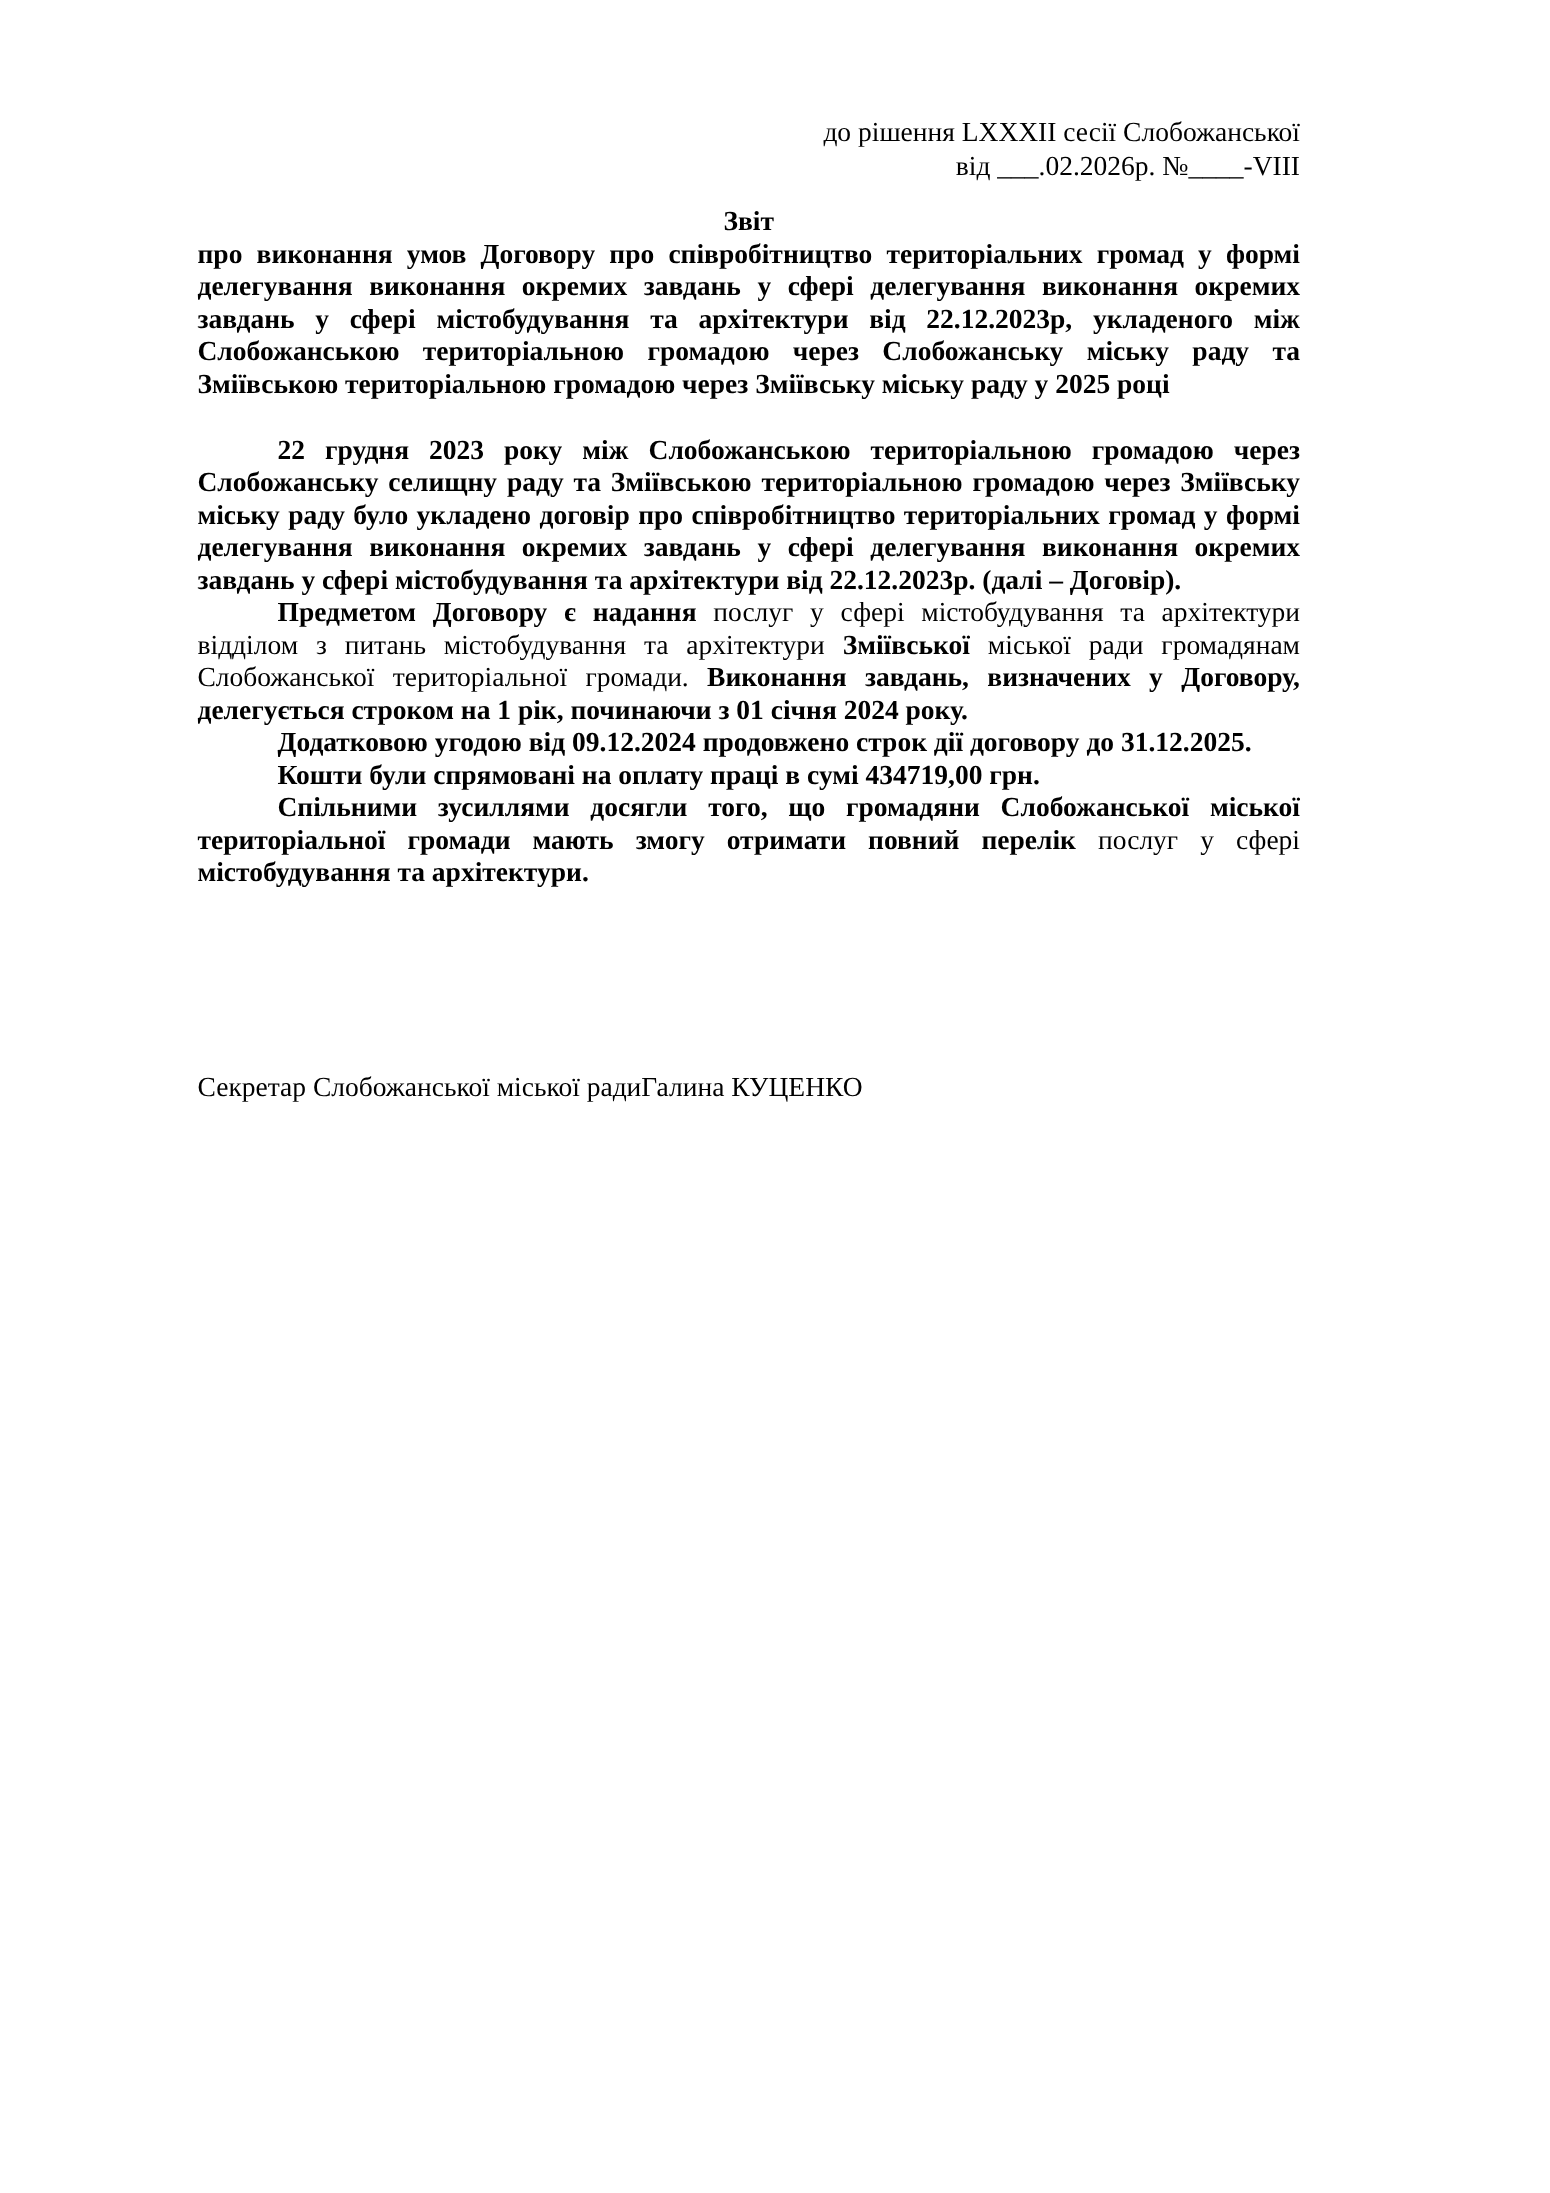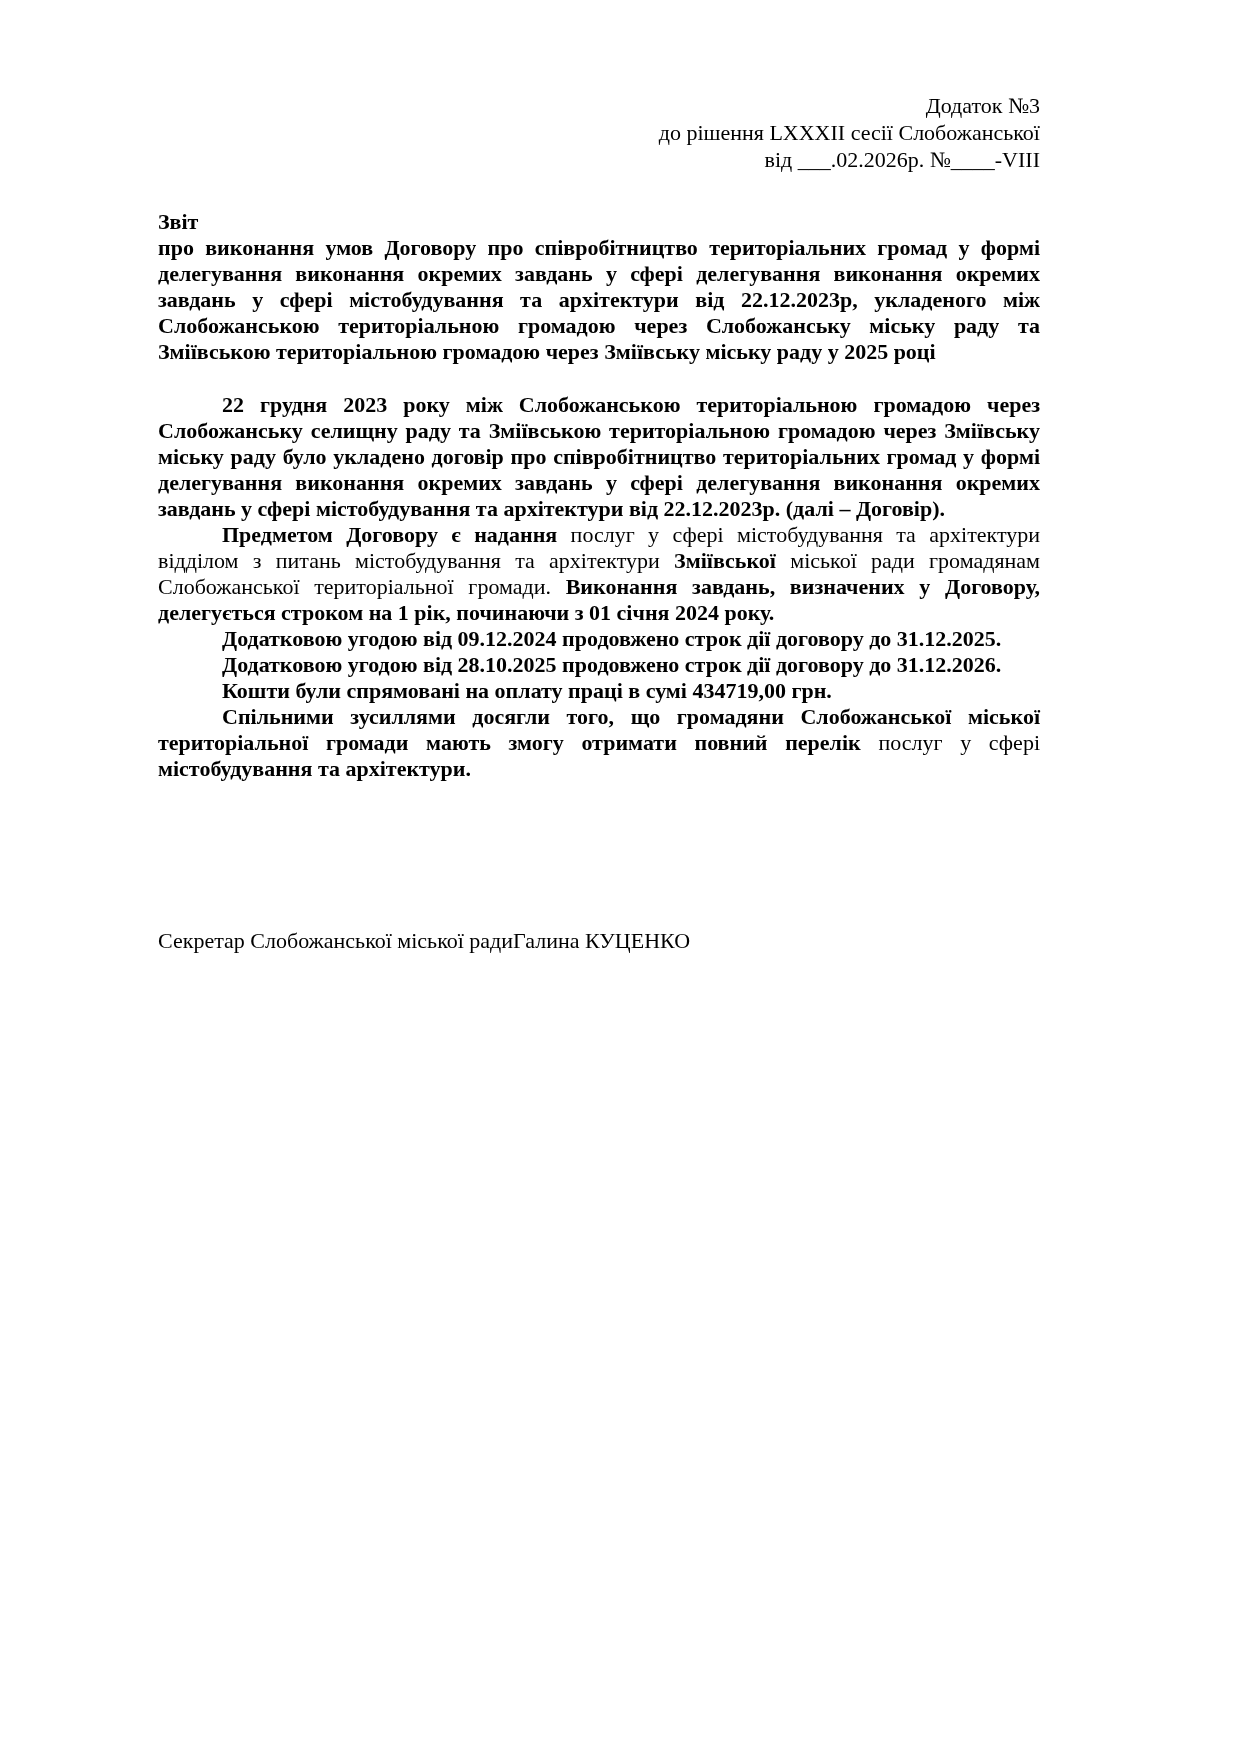--- a/index.html
+++ b/index.html
@@ -18,23 +18,23 @@
     font-size: 22px;
     line-height: 26px;
     padding: 92px 200px 0 158px;
     overflow: hidden;
   }
   .header-block {
     text-align: right;
     line-height: 27px;
   }
   .doc-title {
-    text-align: left;
+    text-align: center;
     font-weight: 700;
-    margin-top: 36px;
+    margin-top: 18px;
   }
   p.para {
     margin: 0;
     text-align: justify;
   }
   p.subtitle {
     font-weight: 700;
   }
   p.indent {
     text-indent: 64px;
@@ -47,36 +47,34 @@
     display: flex;
     margin-top: 146px;
   }
 </style>
 </head>
 <body>
 
 <div class="page">
 
   <div class="header-block">
-    <div>Додаток №3</div>
     <div>до рішення LXXXII сесії Слобожанської</div>
     <div>від ___.02.2026р. №____-VIII</div>
   </div>
 
   <div class="doc-title">Звіт</div>
 
   <p class="para subtitle"><span class="b">про виконання умов Договору про співробітництво територіальних громад у формі делегування виконання окремих завдань у сфері делегування виконання окремих завдань у сфері містобудування та архітектури від 22.12.2023р, укладеного між Слобожанською територіальною громадою через Слобожанську міську раду та Зміївською територіальною громадою через Зміївську міську раду у 2025 році</span></p>
 
   <p class="para indent gap-above"><span class="b">22 грудня 2023 року між Слобожанською територіальною громадою через Слобожанську селищну раду та Зміївською територіальною громадою через Зміївську міську раду було укладено договір про співробітництво територіальних громад у формі делегування виконання окремих завдань у сфері делегування виконання окремих завдань у сфері містобудування та архітектури від 22.12.2023р. (далі – Договір).</span></p>
 
   <p class="para indent"><span class="b">Предметом Договору є надання </span><span>послуг у сфері містобудування та архітектури відділом з питань містобудування та архітектури </span><span class="b">Зміївської</span><span> міської ради громадянам Слобожанської територіальної громади. </span><span class="b">Виконання завдань, визначених у Договору, делегується строком на 1 рік, починаючи з 01 січня 2024 року.</span></p>
 
   <p class="para indent"><span class="b">Додатковою угодою від 09.12.2024 продовжено строк дії договору до 31.12.2025.</span></p>
 
-  <p class="para indent"><span class="b">Додатковою угодою від 28.10.2025 продовжено строк дії договору до 31.12.2026.</span></p>
 
   <p class="para indent"><span class="b">Кошти були спрямовані на оплату праці в сумі 434719,00 грн.</span></p>
 
   <p class="para indent"><span class="b">Спільними зусиллями досягли того, що громадяни Слобожанської міської територіальної громади мають змогу отримати повний перелік </span><span>послуг у сфері </span><span class="b">містобудування та архітектури.</span></p>
 
   <div class="signature-row">
     <span>Секретар Слобожанської міської ради</span>
     <span>Галина КУЦЕНКО</span>
   </div>
 

